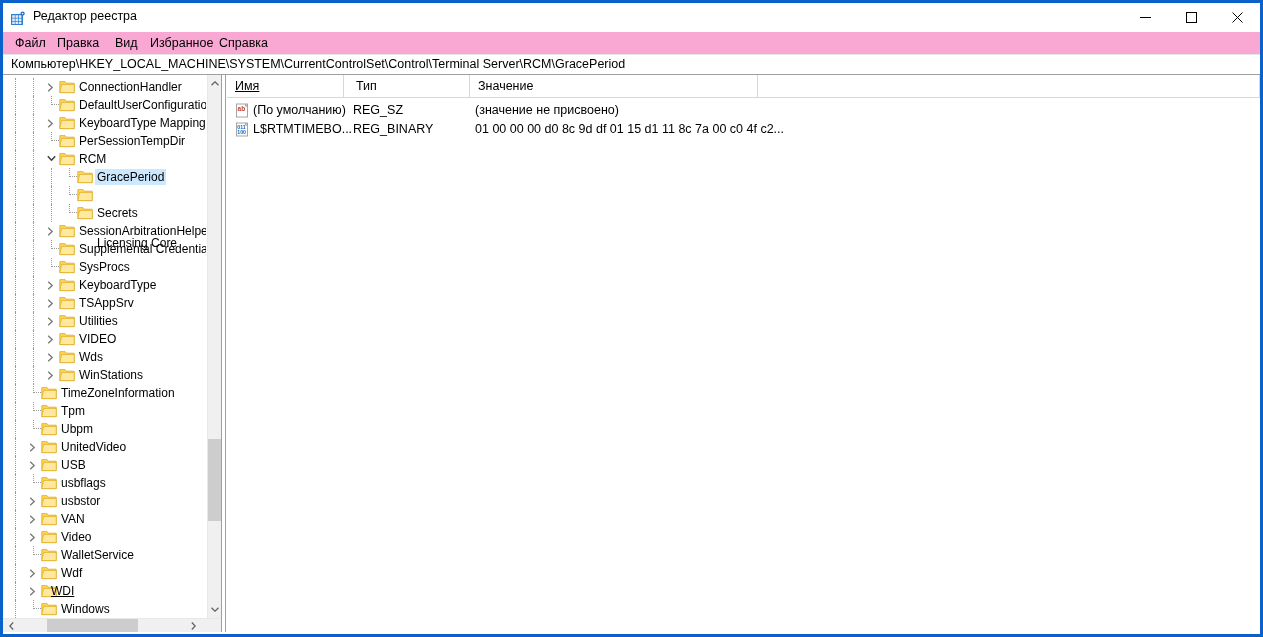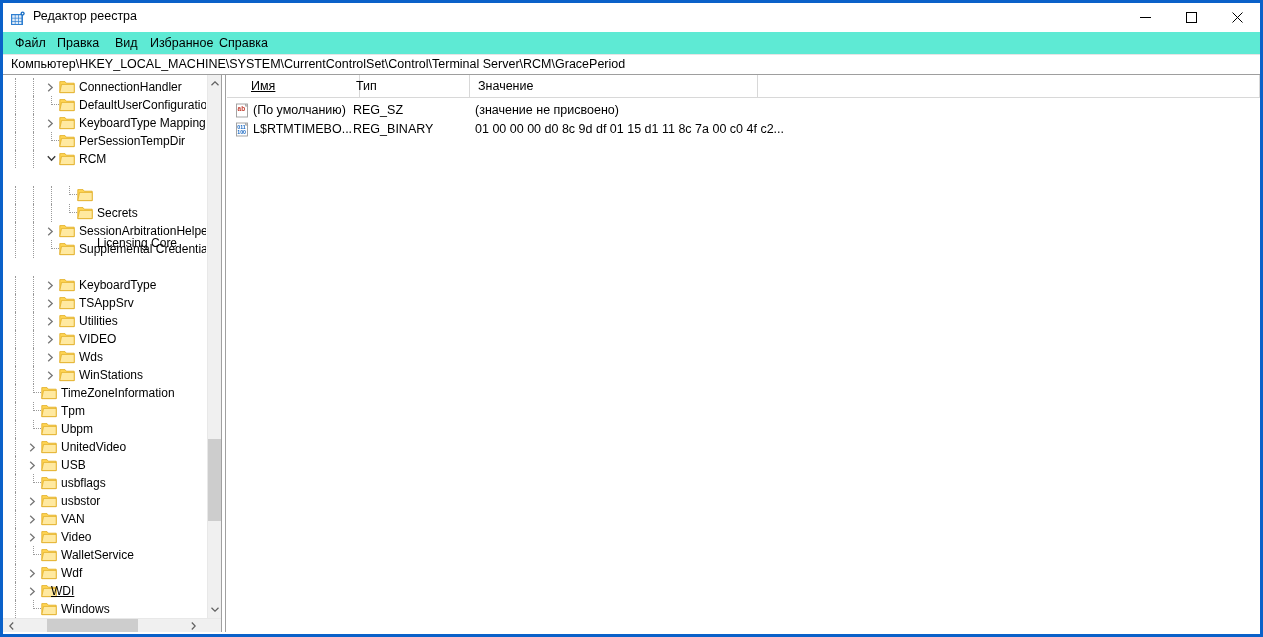--- a/index.html
+++ b/index.html
@@ -53,21 +53,21 @@
   .wbtn svg { display: block; margin: 0 auto; }
   #btn-min { right: 92px; }
   #btn-max { right: 46px; }
   #btn-close { right: 0px; }
 
   
   #menubar {
     position: absolute;
     left: 0; top: 31px;
     width: 1257px; height: 22px;
-    background: #5eead4;
+    background: #f9a8d4;
   }
   .menu-item {
     position: absolute;
     top: 2px;
     height: 18px;
     font-size: 12.5px;
     color: #000000;
     line-height: 18px;
     padding: 0 4px;
     white-space: nowrap;
@@ -383,40 +383,51 @@
             <svg width="9" height="7" viewBox="0 0 9 7">
               <polyline points="0.8,1.2 4.5,5.2 8.2,1.2" fill="none" stroke="#3a3a3a" stroke-width="1.4"></polyline>
             </svg>
           </div>
           <div class="tfolder" style="left: 56px;"><svg width="16" height="14" viewBox="0 0 16 14">
               <path d="M0.8 1.6 h5.2 l1.3 1.6 h7.9 v9.4 h-14.4 z" fill="#ffd556" stroke="#e0ab20" stroke-width="0.8"></path>
               <path d="M2.6 4.4 h12.6 v8.2 h-14.4 z" fill="#ffe9a0" stroke="#e0ab20" stroke-width="0.7"></path>
             </svg></div>
           <div class="tlabel" style="left: 74px;">RCM</div>
         </div>
-        <div class="tnode" style="top: 108px; position: absolute; left: 0px; width: 204px;">
+        <div class="tnode" style="top: 90px; position: absolute; left: 0px; width: 204px;">
           <div class="dots-v" style="left: 12px;"></div>
           <div class="dots-v" style="left: 30px;"></div>
           <div class="dots-v" style="left: 48px;"></div>
           <div class="dots-elbow" style="left: 66px;"></div>
           <div class="tfolder" style="left: 74px;"><svg width="16" height="14" viewBox="0 0 16 14">
               <path d="M0.8 1.6 h5.2 l1.3 1.6 h7.9 v9.4 h-14.4 z" fill="#ffd556" stroke="#e0ab20" stroke-width="0.8"></path>
               <path d="M2.6 4.4 h12.6 v8.2 h-14.4 z" fill="#ffe9a0" stroke="#e0ab20" stroke-width="0.7"></path>
             </svg></div>
-          <div class="tlabel" style="left: 92px; margin-top: 48px;">Licensing Core</div>
-        </div>
-        <div class="tnode" style="top: 126px; position: absolute; left: 0px; width: 204px;">
+          <div class="tlabel sel" style="left: 92px;">GracePeriod</div>
+        </div>
+        <div class="tnode" style="top: 108px; position: absolute; left: 0px; width: 204px;">
           <div class="dots-v" style="left: 12px;"></div>
           <div class="dots-v" style="left: 30px;"></div>
           <div class="dots-v" style="left: 48px;"></div>
           <div class="dots-elbow" style="left: 66px;"></div>
           <div class="tfolder" style="left: 74px;"><svg width="16" height="14" viewBox="0 0 16 14">
               <path d="M0.8 1.6 h5.2 l1.3 1.6 h7.9 v9.4 h-14.4 z" fill="#ffd556" stroke="#e0ab20" stroke-width="0.8"></path>
               <path d="M2.6 4.4 h12.6 v8.2 h-14.4 z" fill="#ffe9a0" stroke="#e0ab20" stroke-width="0.7"></path>
             </svg></div>
+          <div class="tlabel" style="left: 92px; margin-top: 48px;">Licensing Core</div>
+        </div>
+        <div class="tnode" style="top: 126px; position: absolute; left: 0px; width: 204px;">
+          <div class="dots-v" style="left: 12px;"></div>
+          <div class="dots-v" style="left: 30px;"></div>
+          <div class="dots-v" style="left: 48px;"></div>
+          <div class="dots-elbow" style="left: 66px;"></div>
+          <div class="tfolder" style="left: 74px;"><svg width="16" height="14" viewBox="0 0 16 14">
+              <path d="M0.8 1.6 h5.2 l1.3 1.6 h7.9 v9.4 h-14.4 z" fill="#ffd556" stroke="#e0ab20" stroke-width="0.8"></path>
+              <path d="M2.6 4.4 h12.6 v8.2 h-14.4 z" fill="#ffe9a0" stroke="#e0ab20" stroke-width="0.7"></path>
+            </svg></div>
           <div class="tlabel" style="left: 92px;">Secrets</div>
         </div>
         <div class="tnode" style="top: 144px; position: absolute; left: 0px; width: 204px;">
           <div class="dots-v" style="left: 12px;"></div>
           <div class="dots-v" style="left: 30px;"></div>
           <div class="tw" style="left: 40px;">
             <svg width="7" height="9" viewBox="0 0 7 9">
               <polyline points="1.2,0.8 5.2,4.5 1.2,8.2" fill="none" stroke="#767676" stroke-width="1.3"></polyline>
             </svg>
           </div>
@@ -428,20 +439,30 @@
         </div>
         <div class="tnode" style="top: 162px; position: absolute; left: 0px; width: 204px;">
           <div class="dots-v" style="left: 12px;"></div>
           <div class="dots-v" style="left: 30px;"></div>
           <div class="dots-elbow" style="left: 48px;"></div>
           <div class="tfolder" style="left: 56px;"><svg width="16" height="14" viewBox="0 0 16 14">
               <path d="M0.8 1.6 h5.2 l1.3 1.6 h7.9 v9.4 h-14.4 z" fill="#ffd556" stroke="#e0ab20" stroke-width="0.8"></path>
               <path d="M2.6 4.4 h12.6 v8.2 h-14.4 z" fill="#ffe9a0" stroke="#e0ab20" stroke-width="0.7"></path>
             </svg></div>
           <div class="tlabel" style="left: 74px; width: 129px; overflow: hidden;">Supplemental Credential</div>
+        </div>
+        <div class="tnode" style="top: 180px; position: absolute; left: 0px; width: 204px;">
+          <div class="dots-v" style="left: 12px;"></div>
+          <div class="dots-v" style="left: 30px;"></div>
+          <div class="dots-elbow" style="left: 48px;"></div>
+          <div class="tfolder" style="left: 56px;"><svg width="16" height="14" viewBox="0 0 16 14">
+              <path d="M0.8 1.6 h5.2 l1.3 1.6 h7.9 v9.4 h-14.4 z" fill="#ffd556" stroke="#e0ab20" stroke-width="0.8"></path>
+              <path d="M2.6 4.4 h12.6 v8.2 h-14.4 z" fill="#ffe9a0" stroke="#e0ab20" stroke-width="0.7"></path>
+            </svg></div>
+          <div class="tlabel" style="left: 74px;">SysProcs</div>
         </div>
         <div class="tnode" style="top: 198px; position: absolute; left: 0px; width: 204px;">
           <div class="dots-v" style="left: 12px;"></div>
           <div class="dots-v" style="left: 30px;"></div>
           <div class="tw" style="left: 40px;">
             <svg width="7" height="9" viewBox="0 0 7 9">
               <polyline points="1.2,0.8 5.2,4.5 1.2,8.2" fill="none" stroke="#767676" stroke-width="1.3"></polyline>
             </svg>
           </div>
           <div class="tfolder" style="left: 56px;"><svg width="16" height="14" viewBox="0 0 16 14">
@@ -693,21 +714,21 @@
             <polyline points="0.8,0.5 4.2,4 0.8,7.5" fill="none" stroke="#606060" stroke-width="1.2"></polyline>
           </svg>
       </div>
     </div>
   </div>
 
   <div id="splitter"></div>
 
   <div id="rightpane">
     <div id="colheader">
-        <div class="colh" style="left: 16px; width: 117px; text-decoration: underline;">Имя</div>
+        <div class="colh" style="left: 0px; width: 117px; text-decoration: underline;">Имя</div>
         <div class="colh" style="left: 121px; width: 122px;">Тип</div>
         <div class="colh" style="left: 243px; width: 288px;">Значение</div>
         <div class="colh" style="left: 531px; width: 502px;"></div>
       </div>
     <div id="valuelist">
         <div class="vrow" style="top: 26px;">
           <span class="vicon"><svg width="15" height="15" viewBox="0 0 15 15">
               <rect x="1.5" y="1" width="11" height="13" fill="#ffffff" stroke="#9b9b9b" stroke-width="0.9"></rect>
               <path d="M10.5 1 l2.2 2.2 h-2.2 z" fill="#d8d8d8" stroke="#9b9b9b" stroke-width="0.7"></path>
               <text x="2.6" y="8.4" font-family="Liberation Sans, sans-serif" font-size="6.4" font-weight="bold" fill="#c0392b">ab</text>

